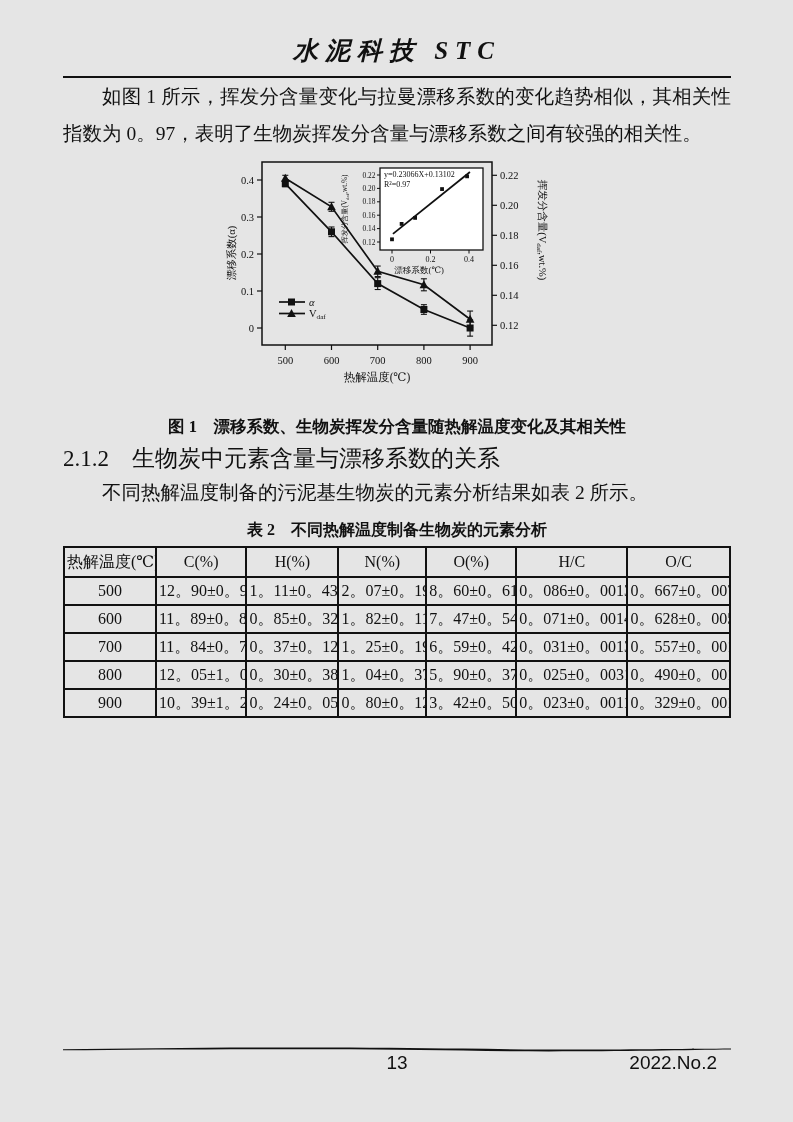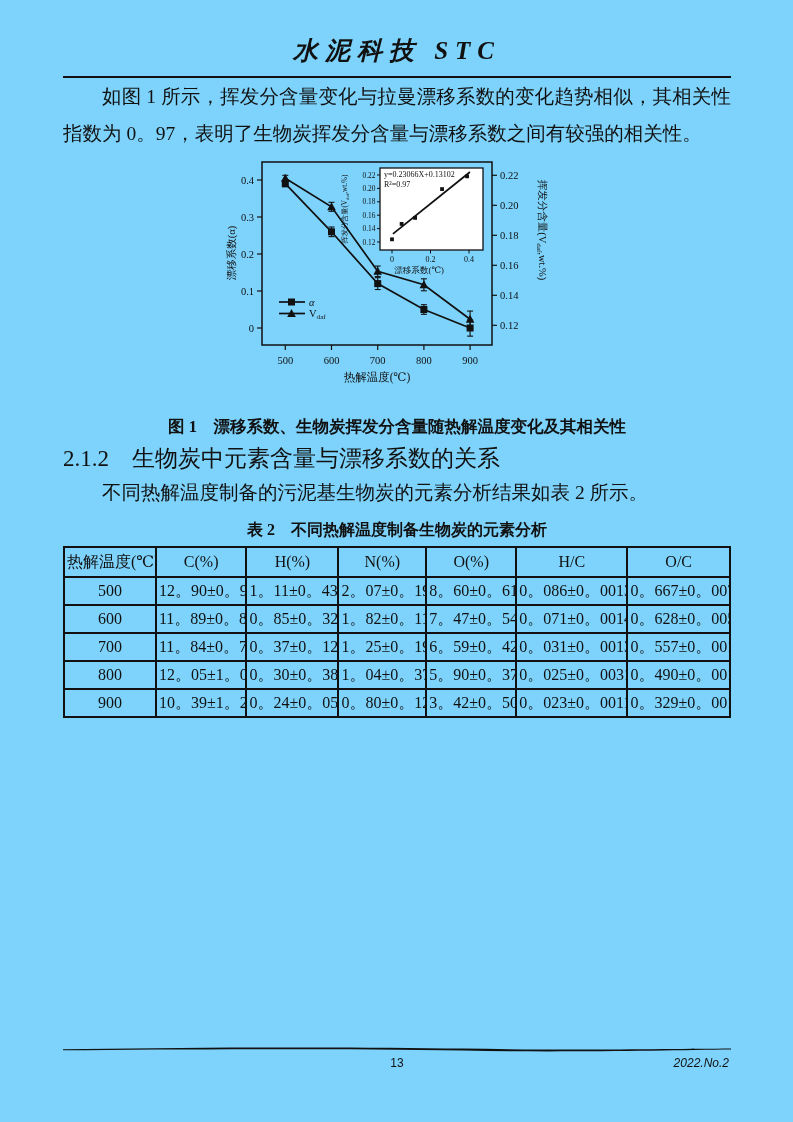--- a/index.html
+++ b/index.html
@@ -1,39 +1,39 @@
 <!DOCTYPE html>
 <html><head>
 <meta charset="utf-8">
 <style>
   * { margin:0; padding:0; box-sizing:border-box; }
   html,body { background:#ffffff; }
   body { font-family:"Liberation Serif","DejaVu Serif",serif; color:#111; }
-  .page { position:relative; width:793px; height:1122px; background:#7dd3fc; overflow:hidden;
+  .page { position:relative; width:793px; height:1122px; background:#e5e5e5; overflow:hidden;
           padding:0 62px 0 63px; }
   .journal-title { margin-top:34px; text-align:center; font-size:25px; letter-spacing:7px;
           font-style:italic; font-weight:600; }
   .header-rule { margin-top:9px; border-top:2px solid #111; height:0; }
   .para { font-size:19.5px; line-height:37px; text-align:justify; text-indent:2em; }
   .para.first { margin-top:6px; }
   .figure-wrap { width:356px; margin:0 auto; }
   .fig-caption { margin-top:14px; text-align:center; font-size:16.5px; font-weight:bold; line-height:24px; }
   .section-heading { margin-top:4px; font-size:23px; line-height:31px; font-weight:normal; }
   .table-caption { margin-top:7px; text-align:center; font-size:16px; font-weight:bold; line-height:24px; }
   table.elemental { margin-top:4px; width:100%; border-collapse:collapse; table-layout:fixed; }
   table.elemental th, table.elemental td { border:2px solid #111; font-weight:normal;
           font-size:16px; text-align:center; padding:0 2px; white-space:nowrap; overflow:hidden; }
   table.elemental th { height:30px; }
   table.elemental td { height:28px; }
   .footer { position:absolute; left:63px; right:62px; top:1046px; }
   .footer-line-svg { display:block; width:100%; height:7px; }
   .footer-row { position:relative; margin-top:1px; font-family:"Liberation Sans","DejaVu Sans",sans-serif;
-          font-size:12px; line-height:18px; }
+          font-size:19px; line-height:18px; }
   .page-number { text-align:center; }
-  .issue-label { position:absolute; right:2px; top:0;font-style:italic; }
+  .issue-label { position:absolute; right:14px; top:0; }
   svg text { fill:#111; font-family:"Liberation Serif","DejaVu Serif",serif; }
 </style>
 </head>
 <body>
 
 <div class="page">
 
   <div class="journal-title">水泥科技  STC</div>
   <div class="header-rule"></div>
 

